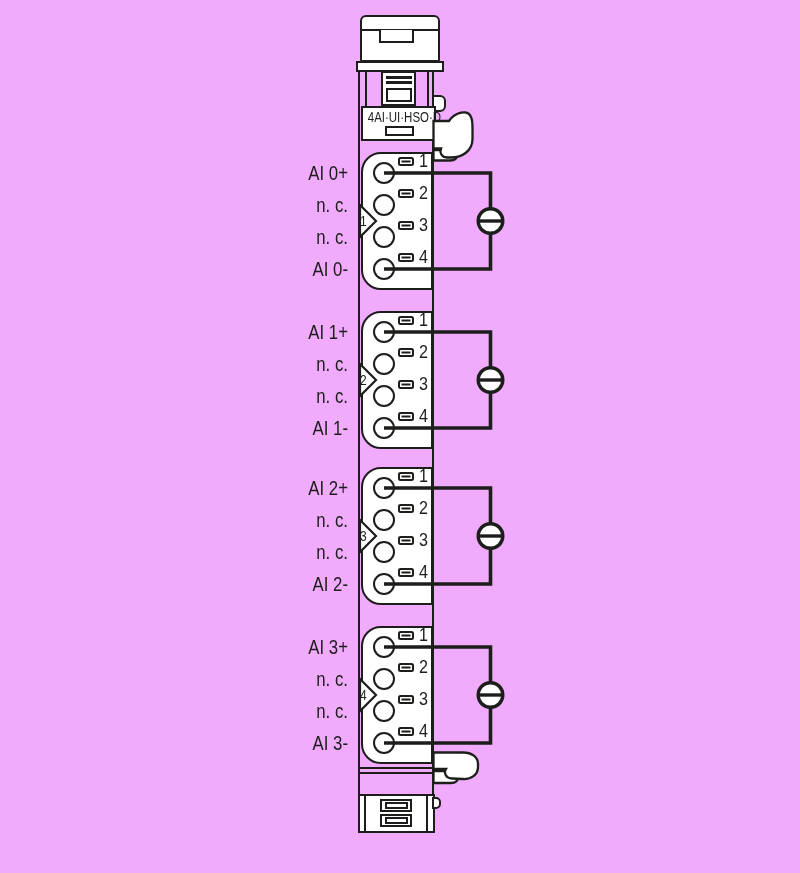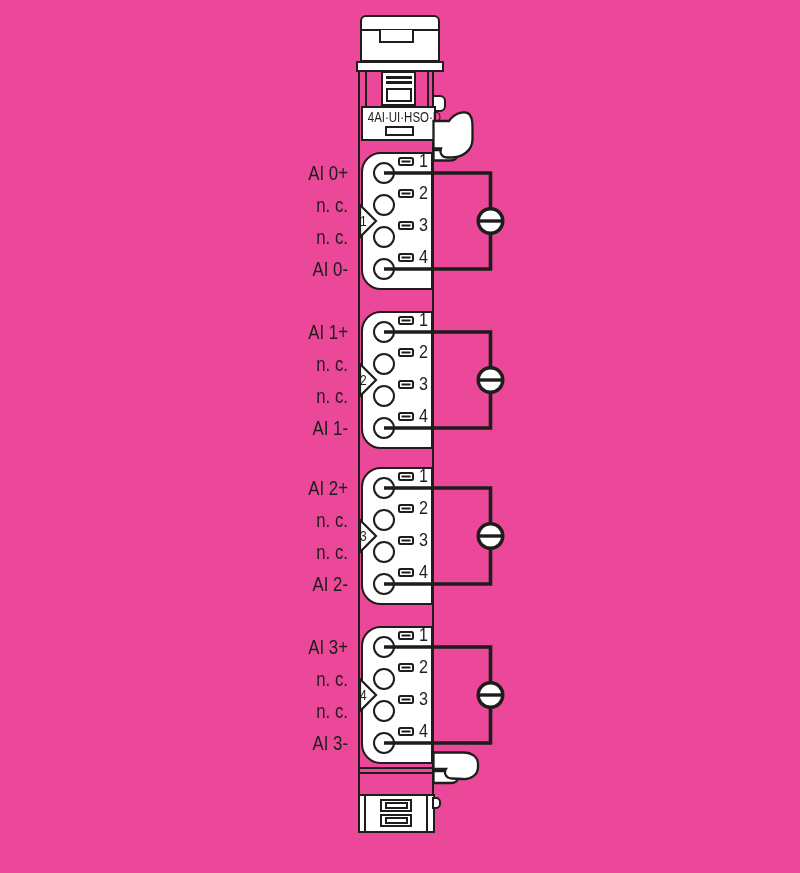--- a/index.html
+++ b/index.html
@@ -1,16 +1,16 @@
 <!DOCTYPE html>
 <html><head>
 <meta charset="utf-8">
 <style>
   html,body{margin:0;padding:0;background:#fff;}
-  #stage{position:relative;width:800px;height:873px;background:#ec4899;overflow:hidden;
+  #stage{position:relative;width:800px;height:873px;background:#f0abfc;overflow:hidden;
          font-family:"Liberation Sans", sans-serif;color:#1d1d1b;}
   .abs{position:absolute;box-sizing:border-box;}
   .ln{background:#1d1d1b;}
   .outline{border:2.5px solid #1d1d1b;background:#fff;}
   .z1{z-index:1}
   .block{left:361px;width:72px;height:138px;border:2.5px solid #1d1d1b;
          border-radius:20px 0 0 20px;background:#fff;z-index:1;}
   .circ{left:373px;width:22px;height:22px;border:2.6px solid #1d1d1b;border-radius:50%;
         background:#fff;z-index:2;}
   .led{left:398px;width:16px;height:9px;border:2px solid #1d1d1b;border-radius:2.5px;

